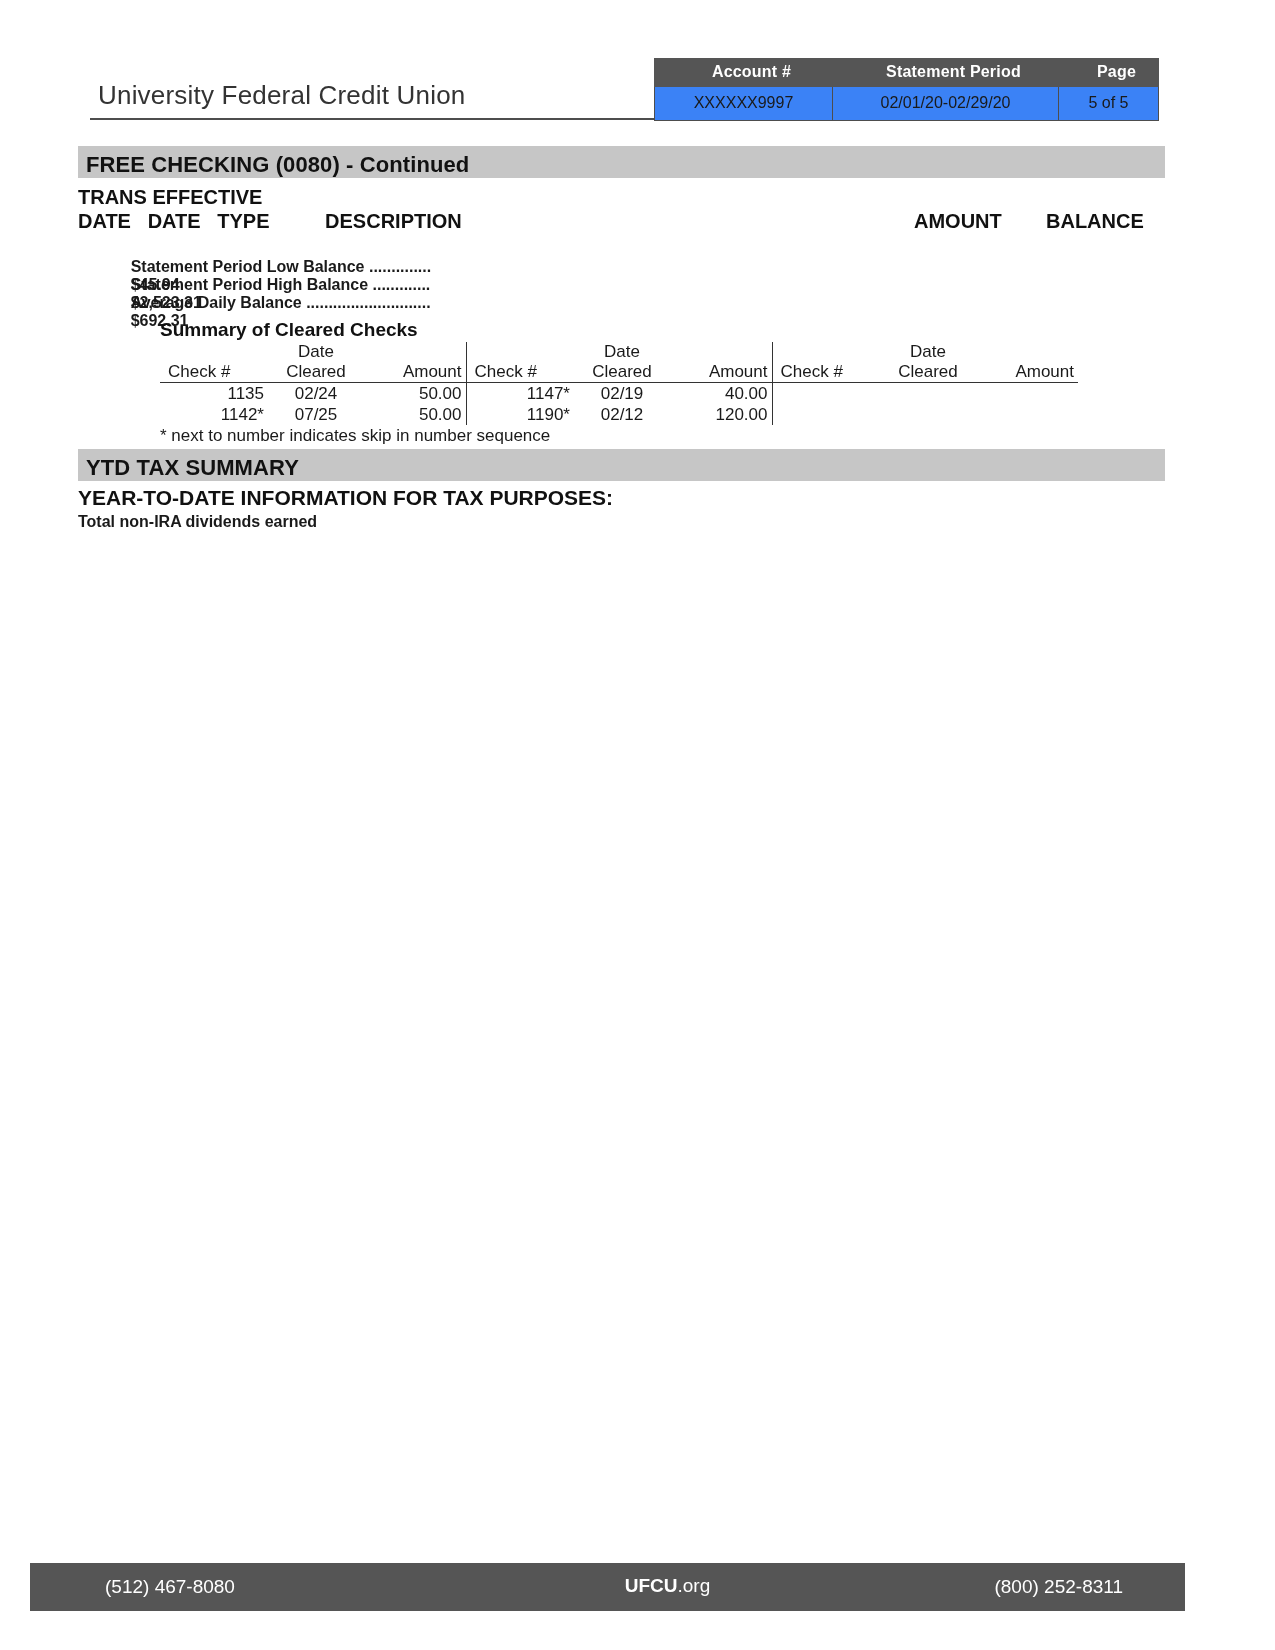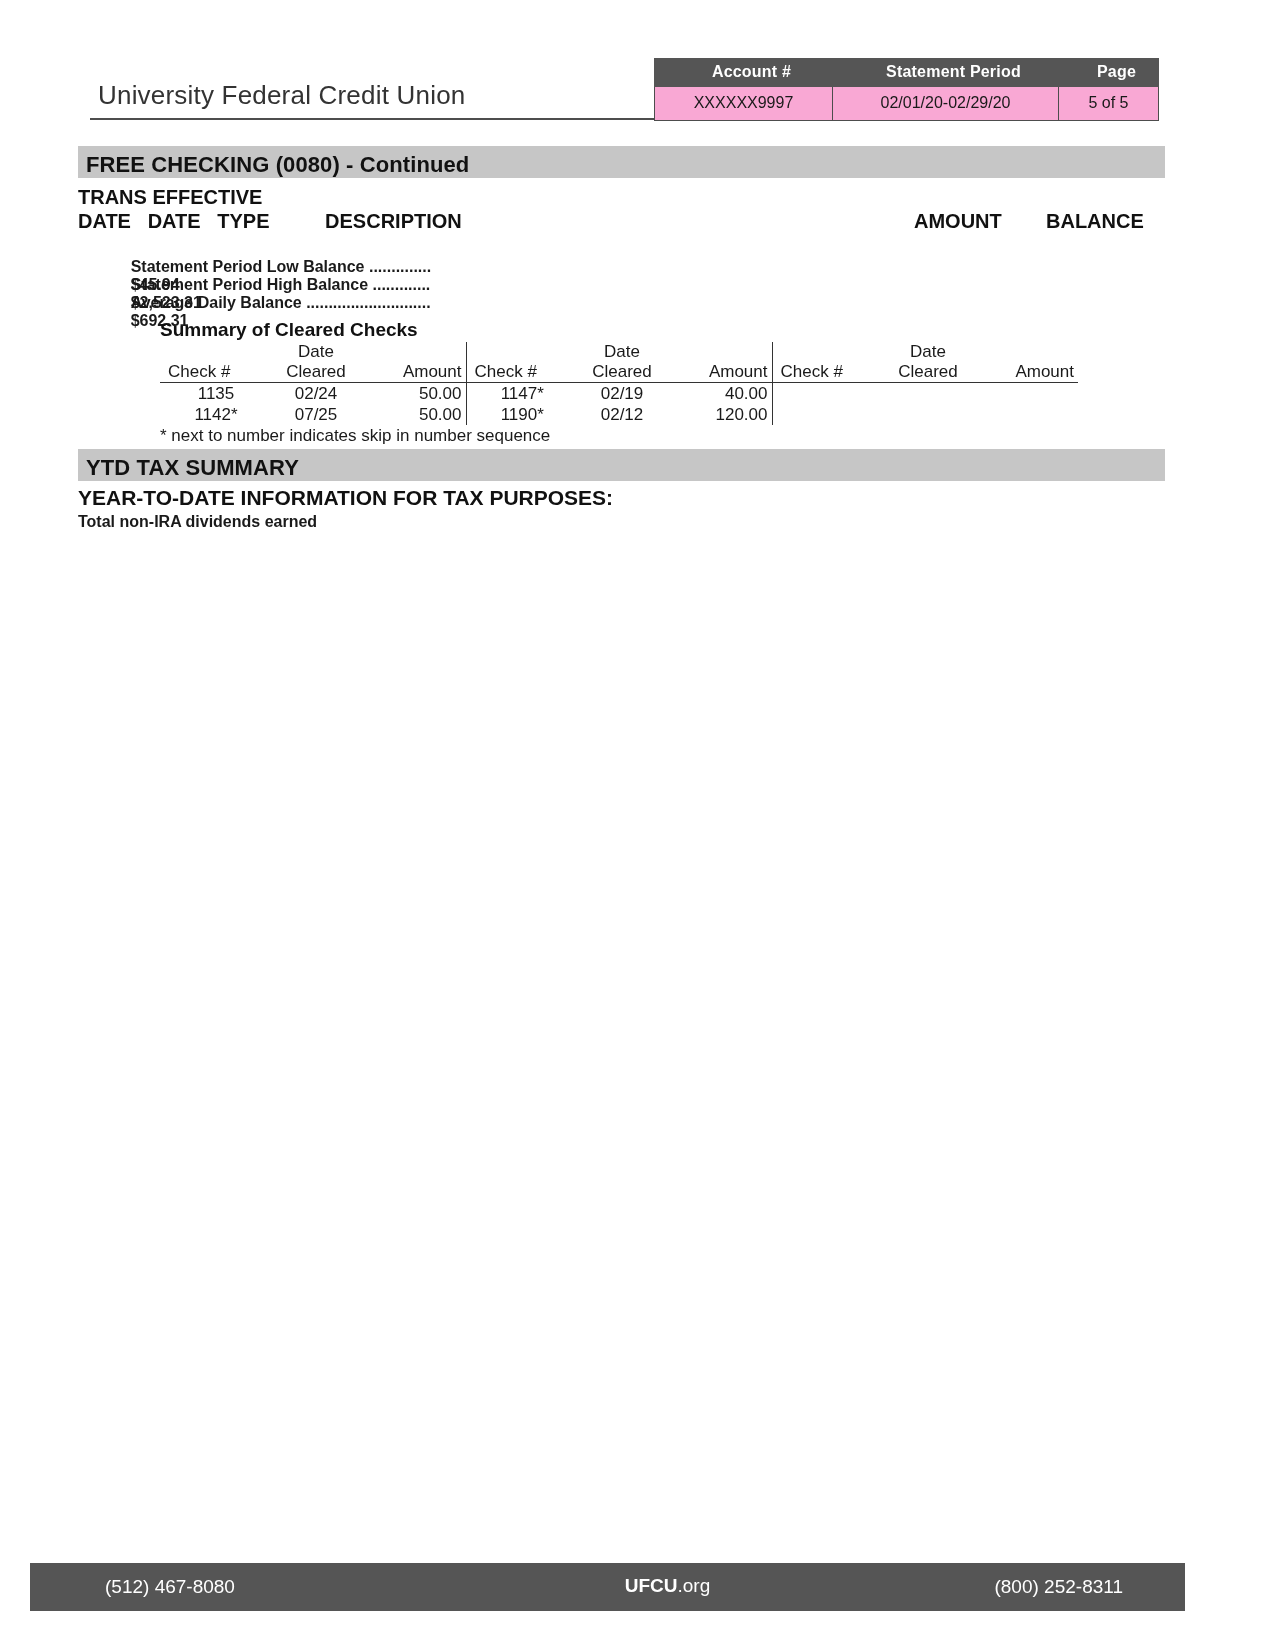--- a/index.html
+++ b/index.html
@@ -68,21 +68,21 @@
     border: 1px solid #555555;
     letter-spacing: 0.2px;
   }
   .acct-table td {
     font-size: 16px;
     padding: 7px 0 8px 0;
     text-align: center;
     border: 1px solid #4d4d4d;
     border-top: none;
     color: #1a1a1a;
-    background: #f9a8d4;
+    background: #3b82f6;
   }
   .col-acct  { width: 178px; }
   .col-per   { width: 226px; }
   .col-page  { width: 100px; }
 
   
   .section-bar {
     position: absolute;
     left: 78px;
     width: 1087px;
@@ -154,21 +154,21 @@
     text-align: center;
     vertical-align: bottom;
     line-height: 20px;
   }
   table.checks td {
     padding: 0;
     line-height: 21px;
   }
   .th-date-span { text-align: center; }
   .grp-sep { border-left: 1px solid #333; }
-  .c-num  { width: 104px; text-align: center;  padding-left: 8px !important; }
+  .c-num  { width: 104px; text-align: right;  padding-left: 8px !important; }
   .c-date { width: 104px; text-align: center; }
   .c-amt  { width: 98px;  text-align: right; padding-right: 4px !important; }
   .hdr-underline td, .hdr-underline th { border-bottom: 1px solid #333; }
 
   .checks-note {
     position: absolute;
     left: 160px;
     top: 426px;
     font-size: 17px;
     color: #1a1a1a;

